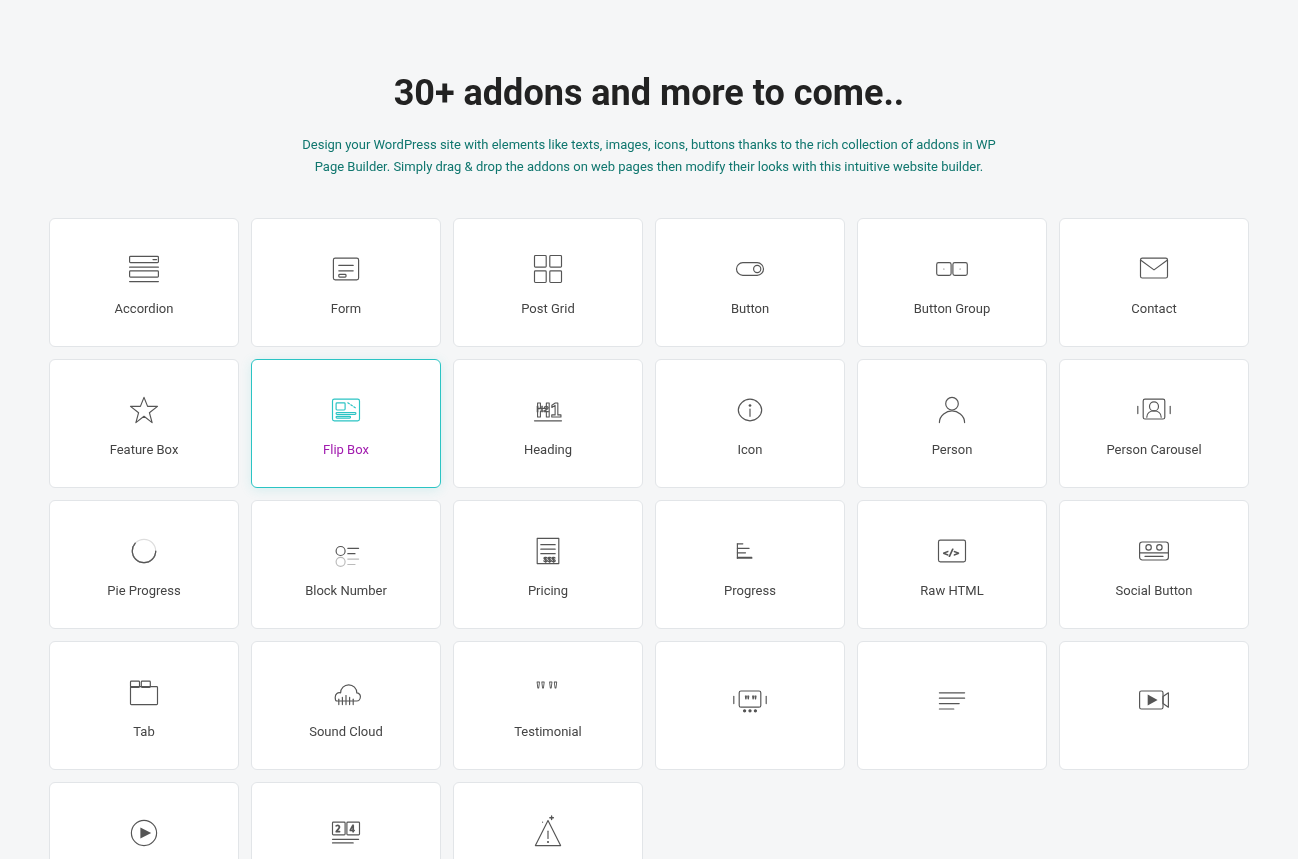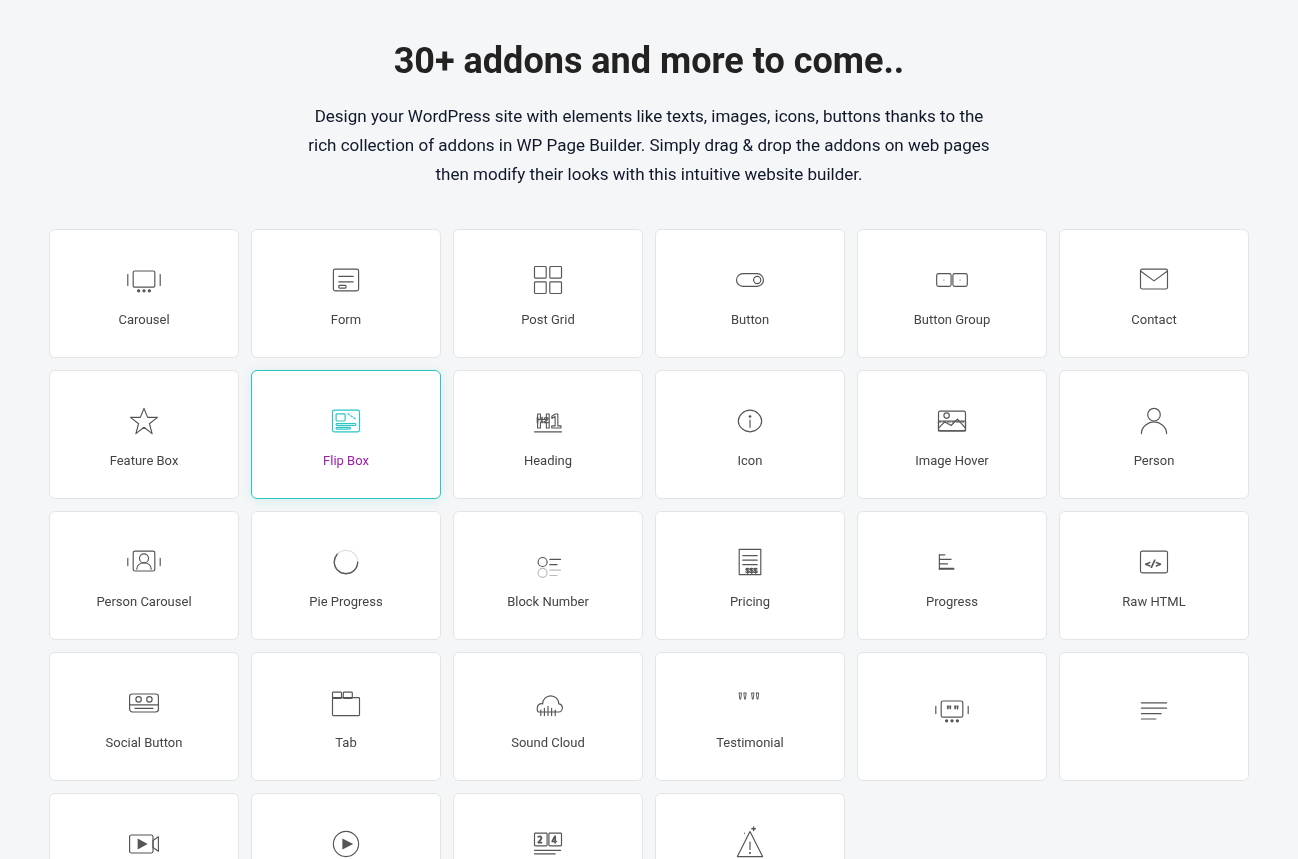--- a/index.html
+++ b/index.html
@@ -5,30 +5,31 @@
     * { box-sizing: border-box; margin: 0; padding: 0; }
     body {
       font-family: -apple-system, BlinkMacSystemFont, 'Segoe UI', Roboto, sans-serif;
       background: #f5f6f7;
       color: #333;
       padding: 40px 20px 60px;
     }
     .page-header {
       text-align: center;
       margin-bottom: 40px;
+      margin-top: 32px;
     }
     .page-title {
       font-size: 36px;
       font-weight: 700;
       color: #222;
       margin-bottom: 20px;
     }
     .page-subtitle {
-      font-size: 17px;
-      color: #0f172a;
+      font-size: 13px;
+      color: #0f766e;
       max-width: 700px;
       margin: 0 auto;
       line-height: 1.7;
     }
     .grid {
       display: grid;
       grid-template-columns: repeat(6, 1fr);
       gap: 12px;
       max-width: 1200px;
       margin: 0 auto;
@@ -81,32 +82,31 @@
   </style>
 </head>
 <body>
 
 <div class="page-header">
   <h1 class="page-title">30+ addons and more to come..</h1>
   <p class="page-subtitle">Design your WordPress site with elements like texts, images, icons, buttons thanks to the rich collection of addons in WP Page Builder. Simply drag &amp; drop the addons on web pages then modify their looks with this intuitive website builder.</p>
 </div>
 
 <div class="grid" id="grid-container">
-    <div class="card">
-      <div class="card-icon">
-        <svg viewBox="0 0 40 40">
-          <rect x="8" y="10" width="24" height="18" rx="1.5"></rect>
-          <line x1="2" y1="14" x2="2" y2="26"></line>
-          <line x1="38" y1="14" x2="38" y2="26"></line>
-          <circle cx="14" cy="32" r="1.2" fill="#555"></circle>
-          <circle cx="20" cy="32" r="1.2" fill="#555"></circle>
-          <circle cx="26" cy="32" r="1.2" fill="#555"></circle>
-        </svg>
-      </div>
-      <span class="card-label">Carousel</span>
+<div class="card">
+      <div class="card-icon">
+        <svg viewBox="0 0 40 40">
+          <rect x="4" y="6" width="32" height="7" rx="1"></rect>
+          <line x1="4" y1="18" x2="36" y2="18"></line>
+          <rect x="4" y="22" width="32" height="7" rx="1"></rect>
+          <line x1="4" y1="34" x2="36" y2="34"></line>
+          <line x1="30" y1="9.5" x2="34" y2="9.5"></line>
+        </svg>
+      </div>
+      <span class="card-label">Accordion</span>
     </div>
     <div class="card">
       <div class="card-icon">
         <svg viewBox="0 0 40 40">
           <rect x="6" y="8" width="28" height="24" rx="2"></rect>
           <line x1="12" y1="16" x2="28" y2="16"></line>
           <line x1="12" y1="22" x2="28" y2="22"></line>
           <rect x="12" y="26" width="8" height="3" rx="1"></rect>
         </svg>
       </div>
@@ -184,32 +184,20 @@
     </div>
     <div class="card">
       <div class="card-icon">
         <svg viewBox="0 0 40 40">
           <path d="M20 8 C13 8 7 14 7 20 C7 26 13 32 20 32 C27 32 33 26 33 20 C33 14 27 8 20 8Z"></path>
           <path d="M20 15 L20 15" stroke-width="3" stroke-linecap="round"></path>
           <line x1="20" y1="19" x2="20" y2="27"></line>
         </svg>
       </div>
       <span class="card-label">Icon</span>
-    </div>
-    <div class="card">
-      <div class="card-icon">
-        <svg viewBox="0 0 40 40">
-          <rect x="5" y="9" width="30" height="22" rx="2"></rect>
-          <rect x="5" y="20" width="30" height="11" rx="0" fill="rgba(0,0,0,0.0)"></rect>
-          <line x1="5" y1="21" x2="35" y2="21" stroke-dasharray="3,2"></line>
-          <circle cx="14" cy="14" r="3"></circle>
-          <polyline points="5,28 12,21 19,25 26,18 35,28"></polyline>
-        </svg>
-      </div>
-      <span class="card-label">Image Hover</span>
     </div>
     <div class="card">
       <div class="card-icon">
         <svg viewBox="0 0 40 40">
           <circle cx="20" cy="13" r="7"></circle>
           <path d="M6 34 C6 26 14 21 20 21 C26 21 34 26 34 34"></path>
         </svg>
       </div>
       <span class="card-label">Person</span>
     </div>

